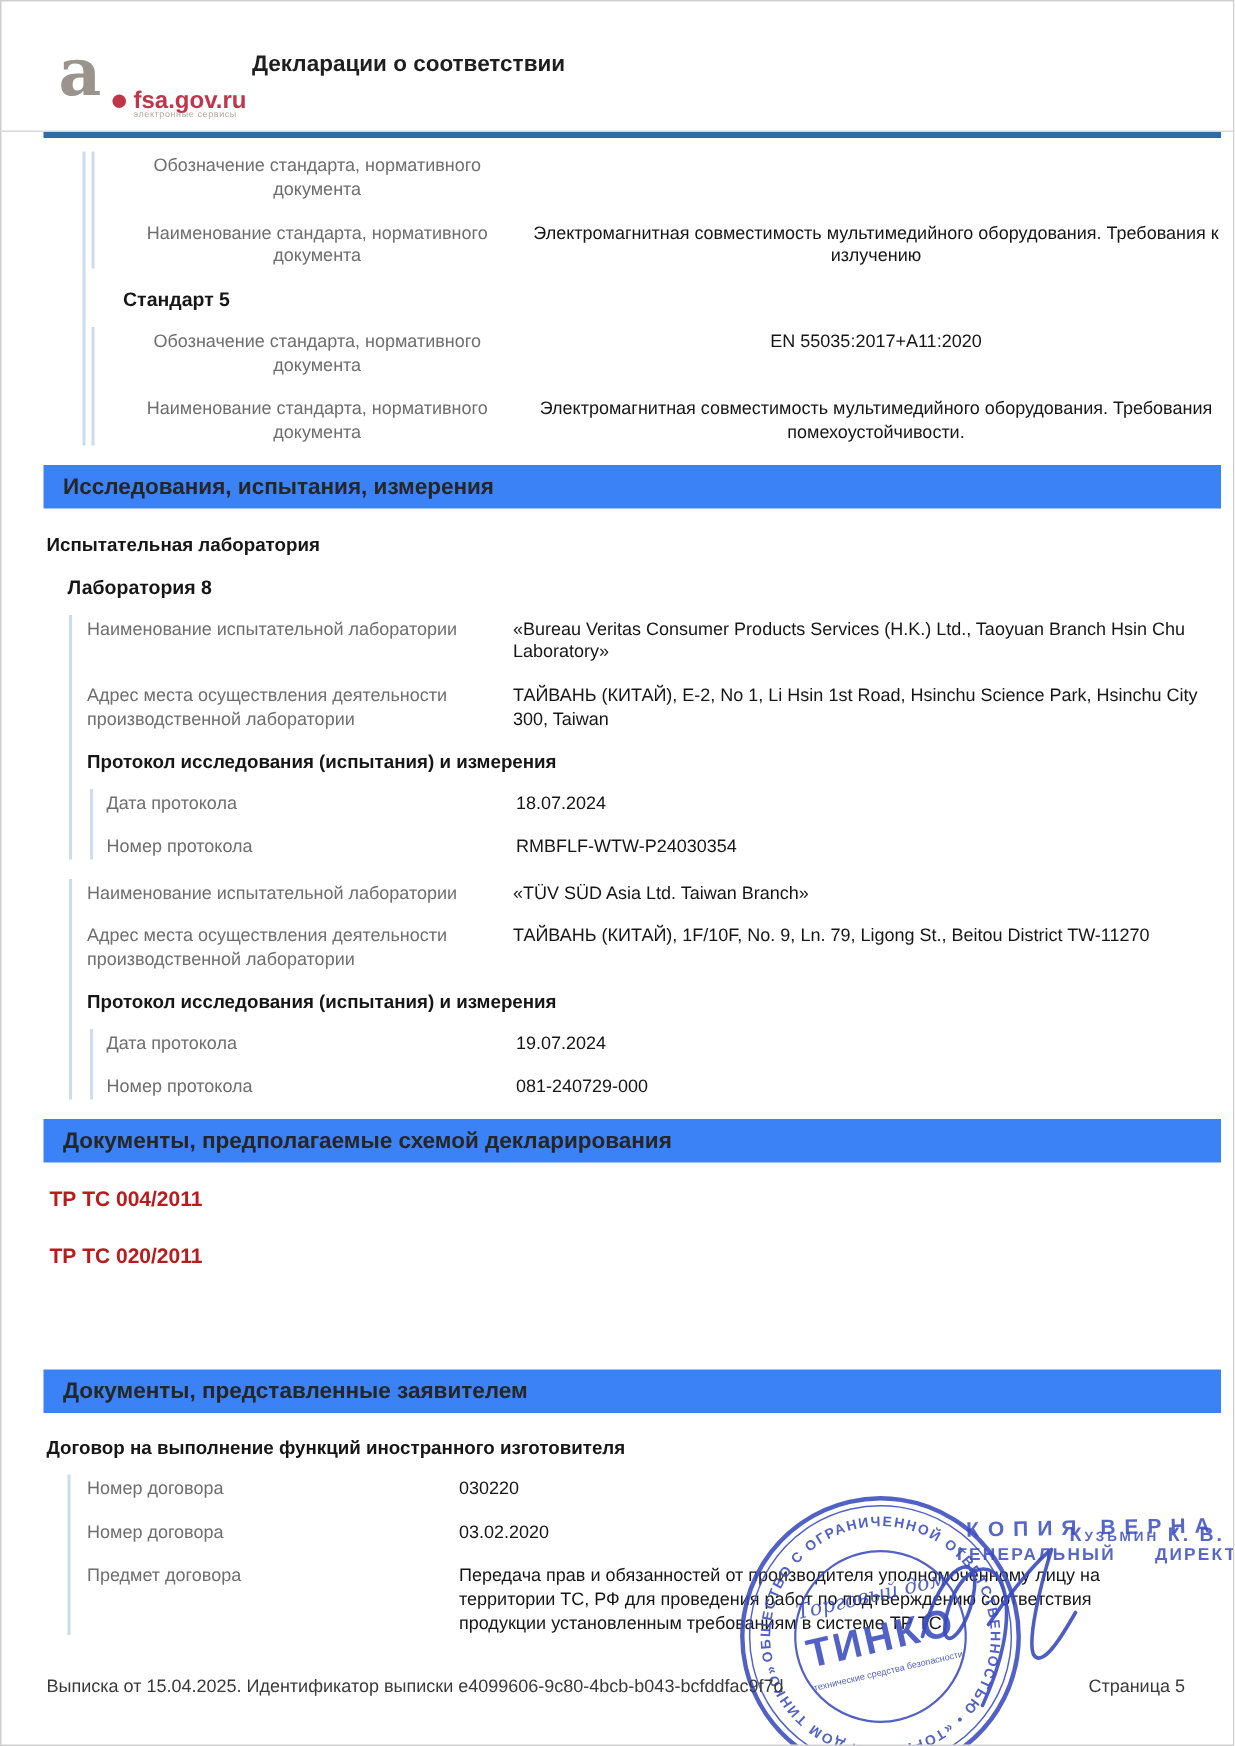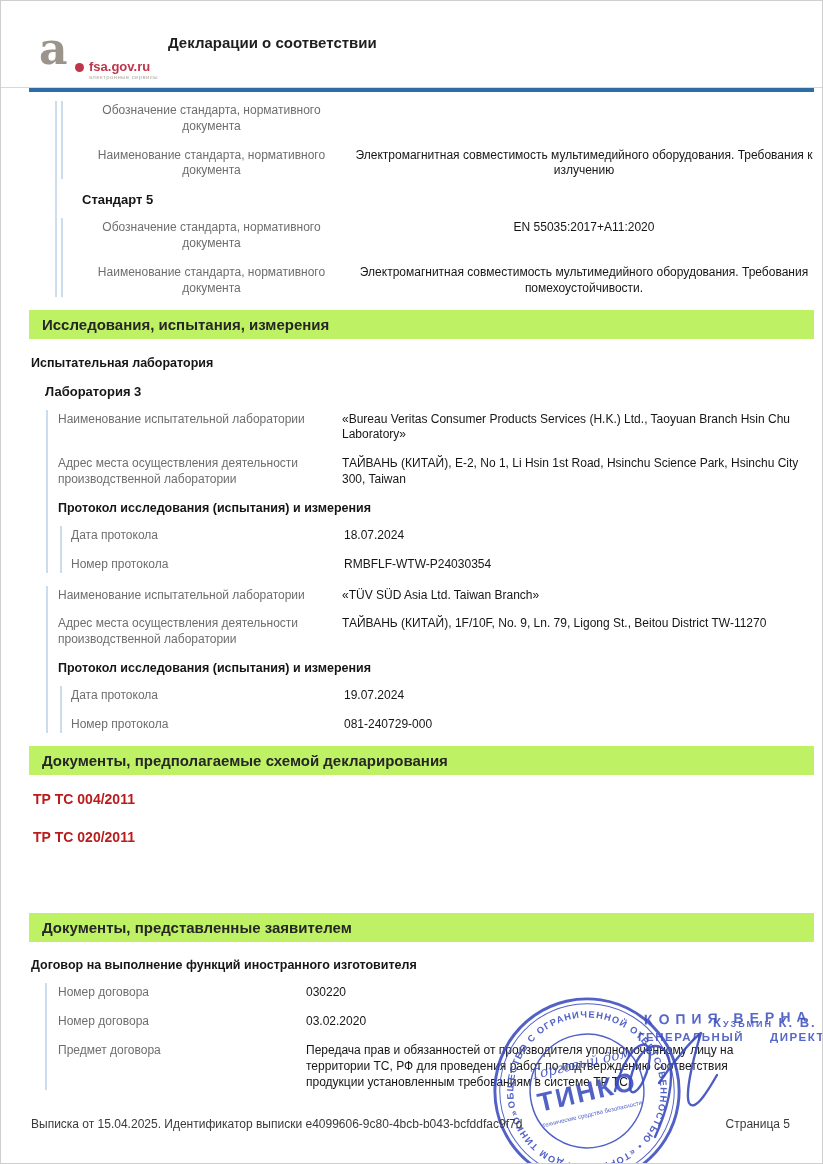--- a/index.html
+++ b/index.html
@@ -11,38 +11,38 @@
     background:#fff;
     font-family:"Liberation Sans", sans-serif;
     color:#1b1b1b;
     overflow:hidden;
   }
   
   .header{position:relative;height:87px;}
   .logo{position:absolute;left:38px;top:30px;width:130px;height:52px;}
   .logo-a{position:absolute;left:0;top:-4px;font-size:44px;font-weight:bold;color:#9a948c;line-height:1;font-family:"DejaVu Serif",serif;}
   .logo-dot{position:absolute;left:36px;top:32px;width:9px;height:9px;border-radius:50%;background:#c0354a;}
-  .logo-brand{position:absolute;left:50px;top:28px;font-size:13px;font-weight:bold;color:#c0354a;}
+  .logo-brand{position:absolute;left:50px;top:28px;font-size:16px;font-weight:bold;color:#c0354a;}
   .logo-tagline{position:absolute;left:50px;top:43px;font-size:6px;color:#b0a9a2;letter-spacing:.4px;}
   .doc-title{position:absolute;left:167px;top:33px;font-size:15px;font-weight:bold;color:#1f1f1f;}
   .header-hairline{position:absolute;left:0;right:0;top:86px;height:1px;background:#d8d8d8;}
   
   .content{margin:0 8px 0 28px;position:relative;}
   .navy-line{height:4px;background:#2e6da4;margin-bottom:9px;}
   .row{display:flex;margin-bottom:13px;font-size:12px;line-height:1.32;}
   .row .lbl{flex:none;color:#6e6e6e;padding-right:14px;box-sizing:border-box;}
   .row .val{flex:1;color:#161616;}
   .vblock{border-left:2px solid #ccdcec;}
   
   .std-outer{margin-left:26px;border-left:2px solid #ccdcec;padding-left:4px;}
   .std-inner{border-left:2px solid #ccdcec;padding-left:20px;padding-top:2px;text-align:center;}
   .std-inner .lbl{width:271px;}
   .std-heading{font-size:13px;font-weight:bold;margin:9px 0 11px 21px;color:#161616;}
   
-  .band{background:#bef264;height:29px;display:flex;align-items:center;padding-left:13px;
+  .band{background:#3b82f6;height:29px;display:flex;align-items:center;padding-left:13px;
         font-size:15px;font-weight:bold;color:#262626;box-sizing:border-box;}
   .band.mt{margin-top:10px;}
   
   .sub-heading{font-size:12.5px;font-weight:bold;margin:17px 0 12px 2px;color:#161616;}
   .lab-heading{font-size:13px;font-weight:bold;margin:14px 0 11px 16px;color:#161616;}
   .lab-block{margin-left:17px;padding-left:10px;padding-top:2px;}
   .lab-block .row .lbl{width:284px;}
   .proto-heading{font-size:12.5px;font-weight:bold;margin:4px 0 11px 0;color:#161616;}
   .proto-block{margin-left:2px;padding-left:9px;padding-top:2px;}
   .proto-block .row .lbl{width:273px;}
@@ -102,21 +102,21 @@
         <div class="row">
           <div class="lbl">Наименование стандарта, нормативного документа</div>
           <div class="val">Электромагнитная совместимость мультимедийного оборудования. Требования помехоустойчивости.</div>
         </div>
       </div>
     </div>
 
     <div class="band mt">Исследования, испытания, измерения</div>
     <div class="sub-heading">Испытательная лаборатория</div>
 
-    <div class="lab-heading">Лаборатория 3</div>
+    <div class="lab-heading">Лаборатория 8</div>
     <div class="lab-block vblock">
       <div class="row">
         <div class="lbl">Наименование испытательной лаборатории</div>
         <div class="val">«Bureau Veritas Consumer Products Services (H.K.) Ltd., Taoyuan Branch Hsin Chu Laboratory»</div>
       </div>
       <div class="row">
         <div class="lbl">Адрес места осуществления деятельности производственной лаборатории</div>
         <div class="val">ТАЙВАНЬ (КИТАЙ), E-2, No 1, Li Hsin 1st Road, Hsinchu Science Park, Hsinchu City 300, Taiwan</div>
       </div>
       <div class="proto-heading">Протокол исследования (испытания) и измерения</div>

